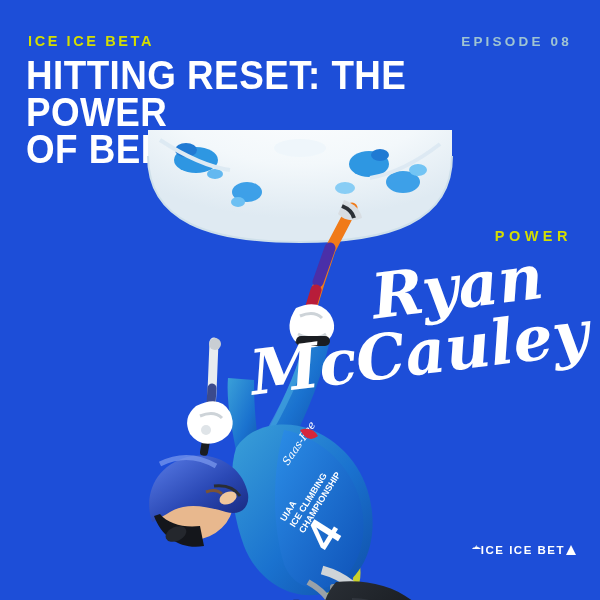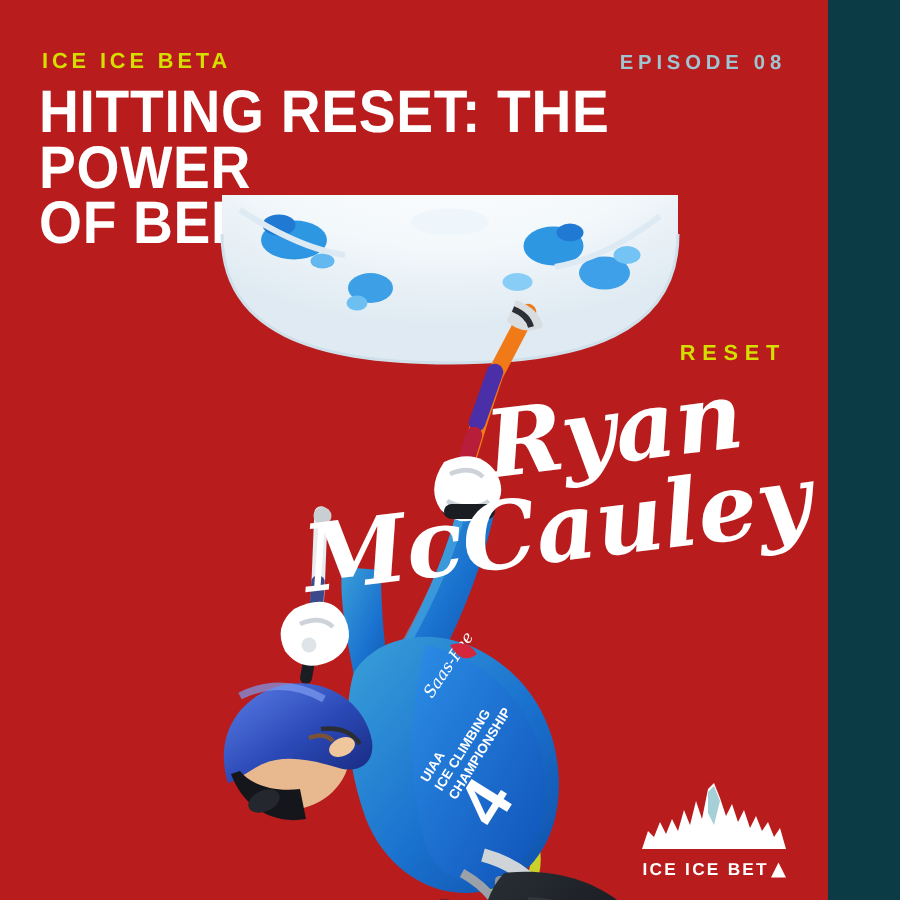--- a/index.html
+++ b/index.html
@@ -1,19 +1,19 @@
 <!DOCTYPE html>
 <html><head>
 <meta charset="utf-8">
 <style>
   html,body{margin:0;padding:0;background:#0b3b44;}
   *{box-sizing:border-box;}
   .cover{
-    position:relative;width:552px;height:600px;overflow:hidden;
-    background:#b91c1c;
+    position:relative;width:600px;height:600px;overflow:hidden;
+    background:#1d4ed8;
     font-family:"Liberation Sans", sans-serif;
   }
 
   
   .top-row{
     position:absolute;top:31px;left:28px;right:28px;height:20px;
     display:flex;align-items:center;justify-content:space-between;
   }
   .brand-kicker{
     color:#d4de00;font-size:14.5px;font-weight:bold;letter-spacing:2.6px;
@@ -46,21 +46,21 @@
     fill:#ffffff;font-style:italic;font-weight:bold;
   }
 
   
   .photo{position:absolute;left:0;top:130px;width:600px;height:470px;}
   .photo svg{width:100%;height:100%;display:block;}
 
   
   .logo{
     position:absolute;right:24px;bottom:14px;width:104px;height:78px;
-    display:flex;flex-direction:column;align-items:center;justify-content:flex-end;
+    display:flex;flex-direction:row;align-items:center;justify-content:flex-end;
   }
   .logo-mark{width:100px;height:48px;}
   .logo-mark svg{width:100%;height:100%;display:block;}
   .logo-text{
     margin-top:6px;color:#ffffff;font-size:11.5px;font-weight:bold;
     letter-spacing:1.5px;display:flex;align-items:center;white-space:nowrap;
   }
   .logo-tri{
     display:inline-block;width:0;height:0;margin-left:1px;
     border-left:5px solid transparent;border-right:5px solid transparent;
@@ -222,21 +222,21 @@
         <path d="M404,492 C432,488 456,498 462,516 C468,534 452,548 428,548
                  C406,548 390,536 390,518 C390,504 394,494 404,492 Z" fill="#14161b"></path>
         <path d="M398,520 C408,536 432,544 456,538 C462,534 464,528 462,522
                  C440,532 412,530 398,520 Z" fill="#f0a000"></path>
         <path d="M404,532 q16,10 40,8" stroke="#d64a1a" stroke-width="4" fill="none"></path>
         <path d="M392,506 q22,-10 44,-2" stroke="#3a4048" stroke-width="3" fill="none"></path>
       </g>
     </svg>
   </div>
 
-  <div class="with-label">RESET</div>
+  <div class="with-label">POWER</div>
 
   <div class="host-name">
     <svg viewBox="0 0 330 150" aria-hidden="true">
       <text x="196" y="62" font-size="62" text-anchor="middle" transform="rotate(-7 196 62)">Ryan</text>
       <text x="158" y="128" font-size="62" text-anchor="middle" transform="rotate(-7 158 128)">McCauley</text>
     </svg>
   </div>
 
   <div class="logo">
     <div class="logo-mark">

